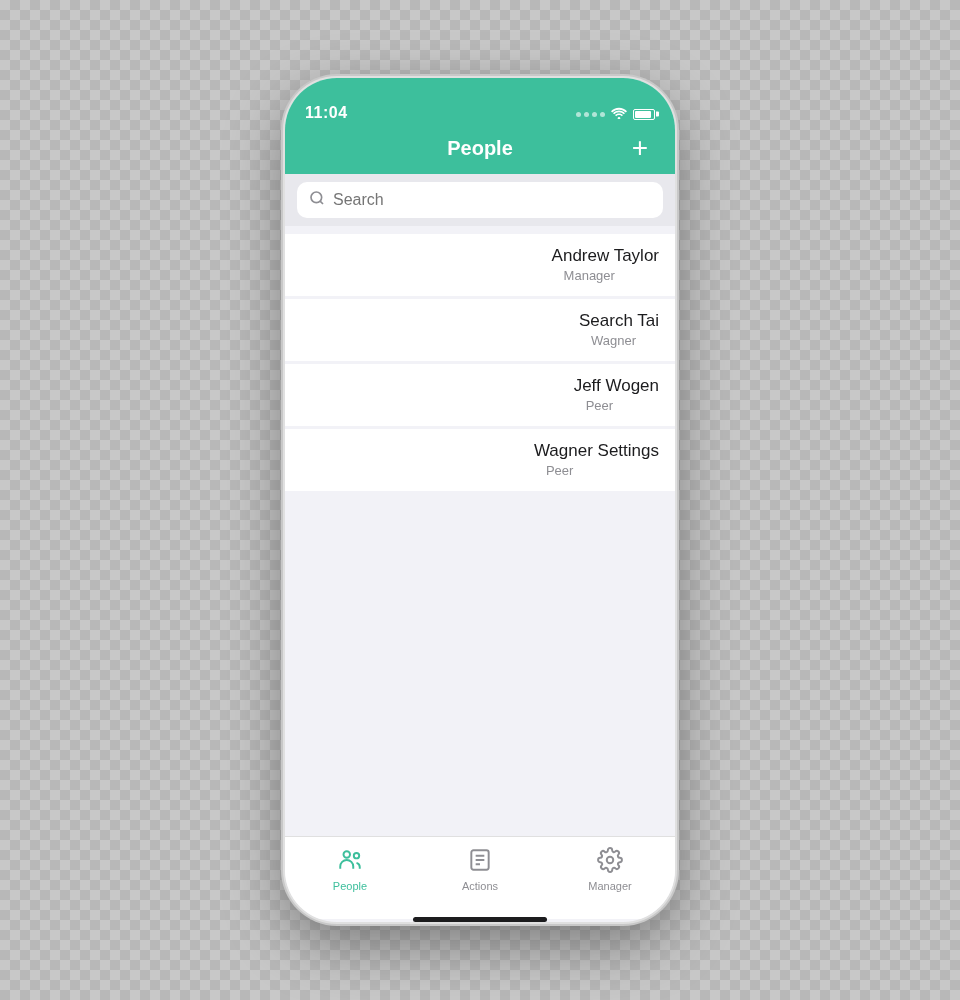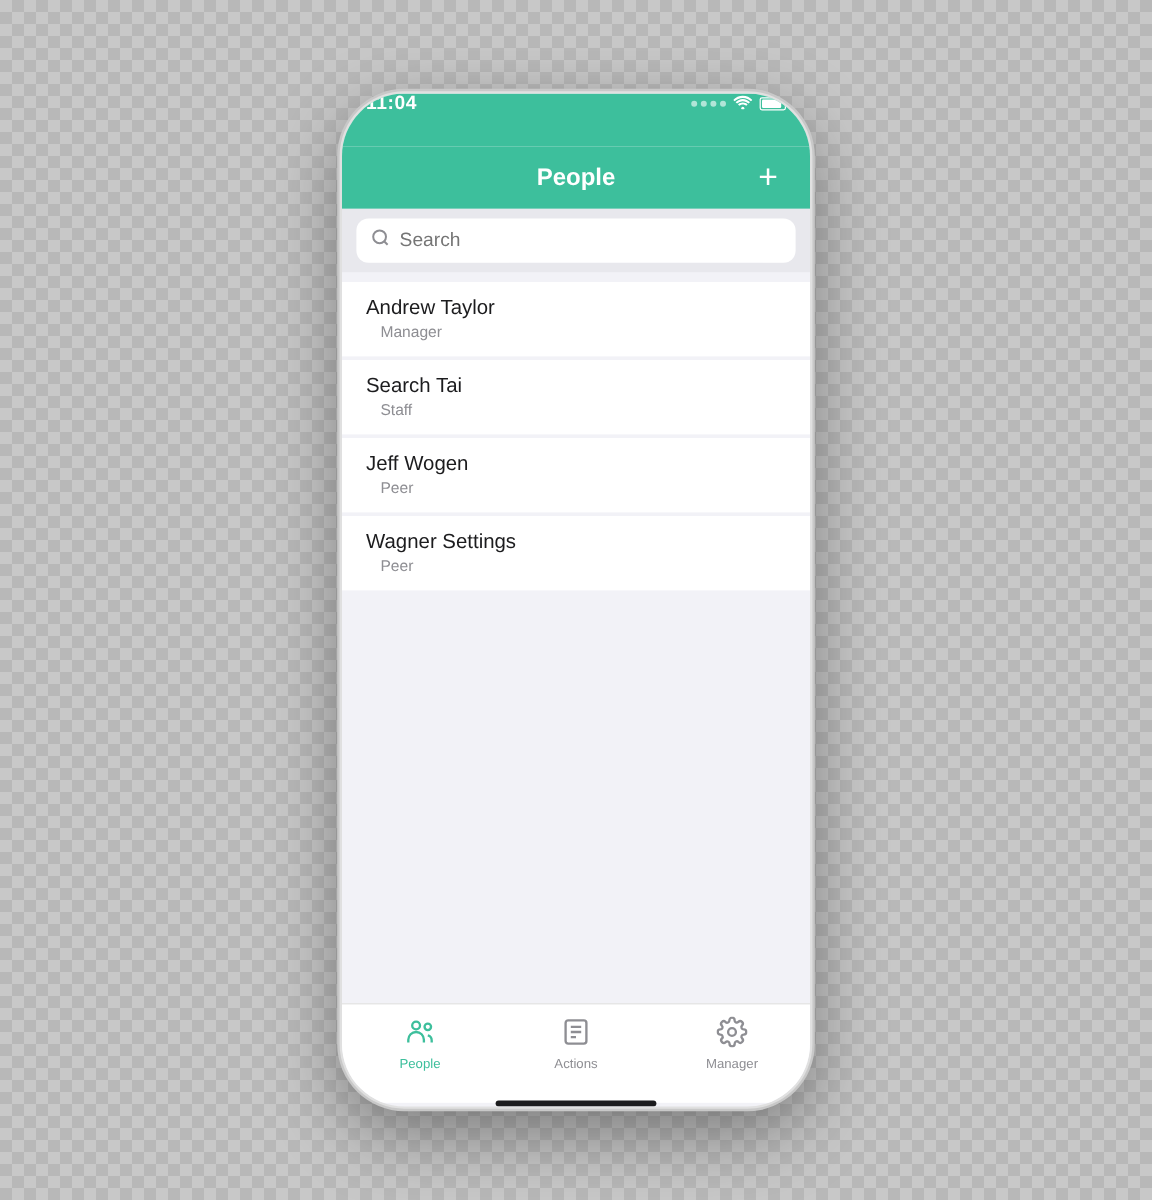--- a/index.html
+++ b/index.html
@@ -35,21 +35,21 @@
       position: relative;
       display: flex;
       flex-direction: column;
     }
 
     
     .status-bar {
       background: #3dbf9c;
       height: 44px;
       display: flex;
-      align-items: flex-start;
+      align-items: flex-end;
       justify-content: space-between;
       padding: 0 20px;
       flex-shrink: 0;
     }
 
     .status-time {
       color: white;
       font-size: 16px;
       font-weight: 600;
       letter-spacing: 0.5px;
@@ -189,24 +189,25 @@
     .people-list {
       display: flex;
       flex-direction: column;
       gap: 1px;
       padding: 8px 0;
     }
 
     .person-item {
       background: white;
       display: flex;
-      align-items: flex-start;
+      align-items: flex-end;
       margin: 0 0 2px 0;
       min-height: 62px;
       cursor: pointer;
+      flex-direction: column;
     }
 
     .person-accent {
       width: 4px;
       background: #3dbf9c;
       border-radius: 0 2px 2px 0;
       flex-shrink: 0;
     }
 
     .person-info {
@@ -341,21 +342,21 @@
       <div class="person-accent"></div>
       <div class="person-info">
         <span class="person-name">Andrew Taylor</span>
         <span class="person-role">Manager</span>
       </div>
     </div>
         <div class="person-item">
       <div class="person-accent"></div>
       <div class="person-info">
         <span class="person-name">Search Tai</span>
-        <span class="person-role">Staff</span>
+        <span class="person-role">Wagner</span>
       </div>
     </div>
         <div class="person-item">
       <div class="person-accent"></div>
       <div class="person-info">
         <span class="person-name">Jeff Wogen</span>
         <span class="person-role">Peer</span>
       </div>
     </div>
         <div class="person-item">

